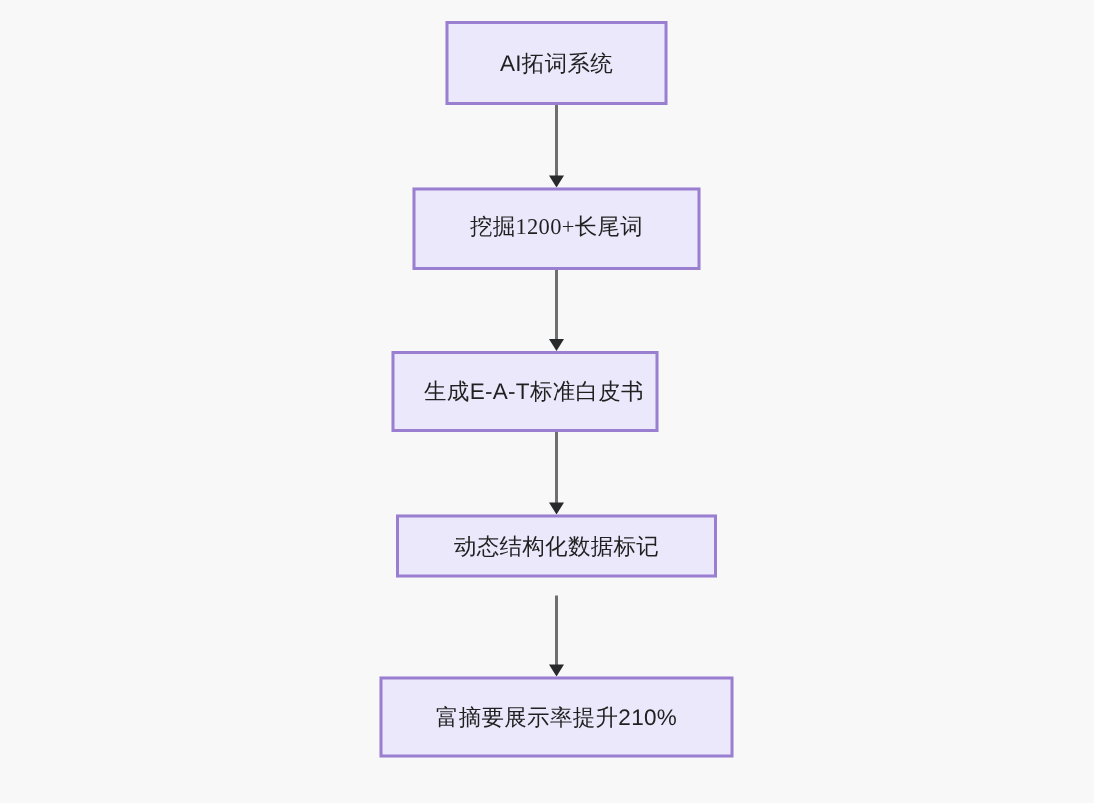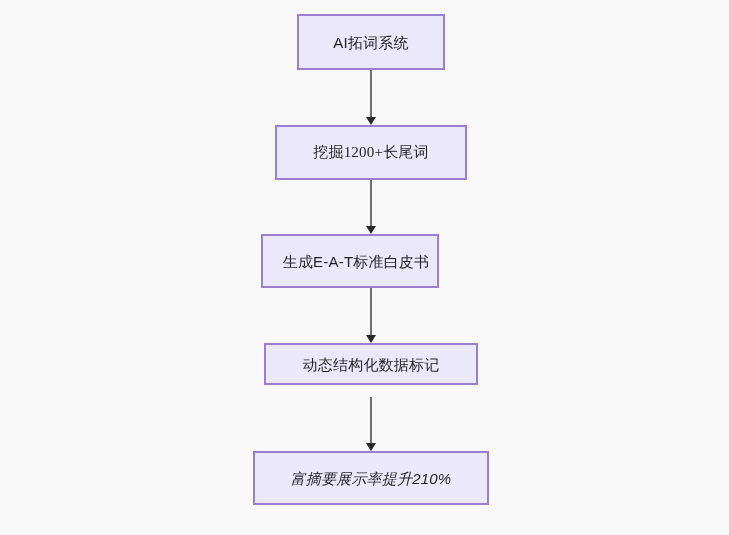--- a/index.html
+++ b/index.html
@@ -92,17 +92,17 @@
   </div>
 
   <div class="node" style="left:261px; top:234px; width:178px; height:54px;padding-left:12px;">
     <span class="node-label">生成E-A-T标准白皮书</span>
   </div>
 
   <div class="node" style="left:264px; top:343px; width:214px; height:42px;">
     <span class="node-label">动态结构化数据标记</span>
   </div>
 
-  <div class="node" style="left:253px; top:451px; width:236px; height:54px;font-style:italic;">
+  <div class="node" style="left:253px; top:451px; width:236px; height:54px;">
     <span class="node-label">富摘要展示率提升210%</span>
   </div>
 
 </div>
 
 </body></html>

